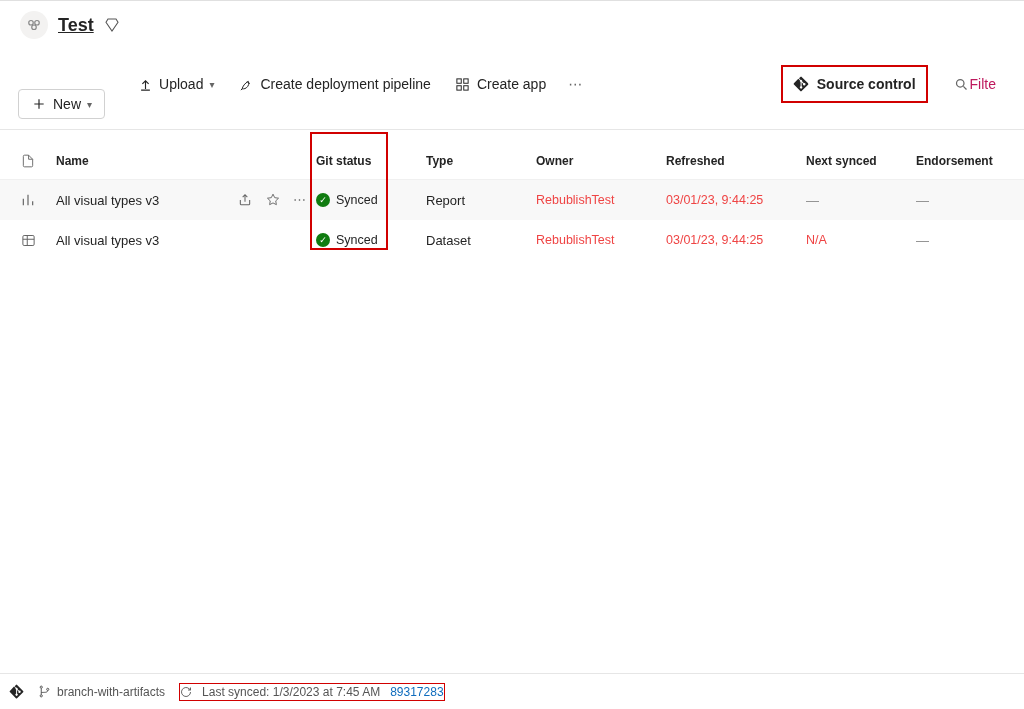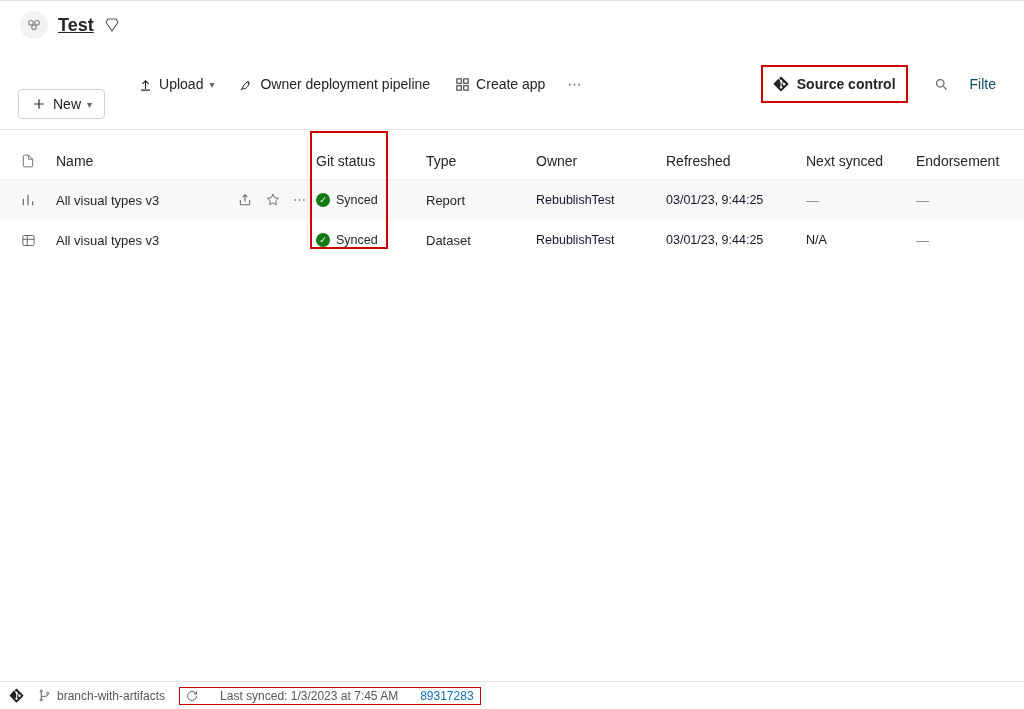--- a/index.html
+++ b/index.html
@@ -14,43 +14,43 @@
 
   
   .toolbar { display:flex; align-items:center; padding:4px 18px 10px 18px; border-bottom:1px solid #e6e6e6; gap:4px; }
   .btn { display:flex; align-items:center; gap:6px; padding:6px 10px; border-radius:4px; cursor:pointer; font-size:14px; color:#242424; }
   .btn-new { border:1px solid #d1d1d1; padding:6px 12px;margin-top:40px; }
   .btn-new .chev { font-size:10px; color:#666; }
   .sep { width:14px; }
   .dots { color:#666; letter-spacing:1px; padding:6px 8px; cursor:pointer; }
   .spacer { flex:1; }
   .src-ctrl { border:2px solid #d10000; padding:9px 10px; display:flex; align-items:center; gap:8px; font-weight:600; cursor:pointer;text-align:right; }
-  .filter { display:flex; align-items:center; gap:20px; padding:6px 10px; color:#0c4a6e; margin-left:12px; }
+  .filter { display:flex; align-items:center; gap:0; padding:6px 10px; color:#be185d; margin-left:12px; }
 
   
   .table { width:100%; }
   .thead, .trow { display:grid; grid-template-columns: 56px 260px 110px 110px 130px 140px 110px 108px; align-items:center; }
-  .thead { height:50px; color:#242424; font-weight:400; font-size:14px; border-bottom:1px solid #f0f0f0; padding-top:12px;}
+  .thead { height:50px; color:#242424; font-weight:700; font-size:12px; border-bottom:1px solid #f0f0f0; padding-top:12px;}
   .th-git { position:relative; }
   .git-box { position:absolute; border:2px solid #d10000; left:-6px; top:-22px; height:118px; width:78px; pointer-events:none; }
   .trow { height:40px; font-size:13px; }
   .trow.hover { background:#f8f8f8; }
   .icon-cell { display:flex; justify-content:center; color:#666; }
   .name-cell { display:flex; align-items:center; gap:12px; }
   .row-actions { display:flex; gap:12px; margin-left:auto; margin-right:10px; color:#666; visibility:hidden; }
   .trow.hover .row-actions { visibility:visible; }
   .row-actions span { cursor:pointer; }
   .git-cell { display:flex; align-items:center; gap:6px; font-size:12.5px; }
   .sync-dot { width:14px; height:14px; border-radius:50%; background:#107c10; display:flex; align-items:center; justify-content:center; color:#fff; font-size:9px; }
-  .muted { color:#0f172a; font-size:12.5px; }
+  .muted { color:#ef4444; font-size:12.5px; }
   .dash { color:#888; }
 
   
-  .statusbar { position:absolute; left:0; right:0; bottom:0; height:28px; border-top:1px solid #e6e6e6; display:flex; align-items:center; padding:0 8px; font-size:12px; color:#555; gap:14px; }
-  .boxed { border:1.5px solid #d10000; padding:1px 6px; display:flex; align-items:center; gap:22px;text-align:right; }
+  .statusbar { position:absolute; left:0; right:0; bottom:0; height:36px; border-top:1px solid #e6e6e6; display:flex; align-items:center; padding:0 8px; font-size:12px; color:#555; gap:14px; }
+  .boxed { border:1.5px solid #d10000; padding:1px 0; display:flex; align-items:center; gap:10px;text-align:right; }
   .commit { color:#0f6cbd; }
 
   
   .ico { width:16px; height:16px; display:inline-flex; align-items:center; justify-content:center; }
   svg { display:block; }
 </style>
 </head>
 <body>
 <div class="page">
 
@@ -89,21 +89,21 @@
     </span>
     <span>Upload</span>
     <span class="chev" style="font-size:10px;color:#666;">▾</span>
   </div>
   <div class="btn">
     <span class="ico">
       <svg width="15" height="15" viewBox="0 0 24 24" fill="none" stroke="#242424" stroke-width="1.6">
             <path d="M5 19c1-4 4-9 10-12 0 0 2 4-1 8s-6 4-9 4zM5 19l-2 2M13 7l4 4"></path>
           </svg>
     </span>
-    <span>Owner deployment pipeline</span>
+    <span>Create deployment pipeline</span>
   </div>
   <div class="btn">
     <span class="ico">
       <svg width="15" height="15" viewBox="0 0 24 24" fill="none" stroke="#242424" stroke-width="1.6">
             <rect x="3" y="3" width="7" height="7"></rect>
             <rect x="14" y="3" width="7" height="7"></rect>
             <rect x="3" y="14" width="7" height="7"></rect>
             <rect x="14" y="14" width="7" height="7"></rect>
           </svg>
     </span>

